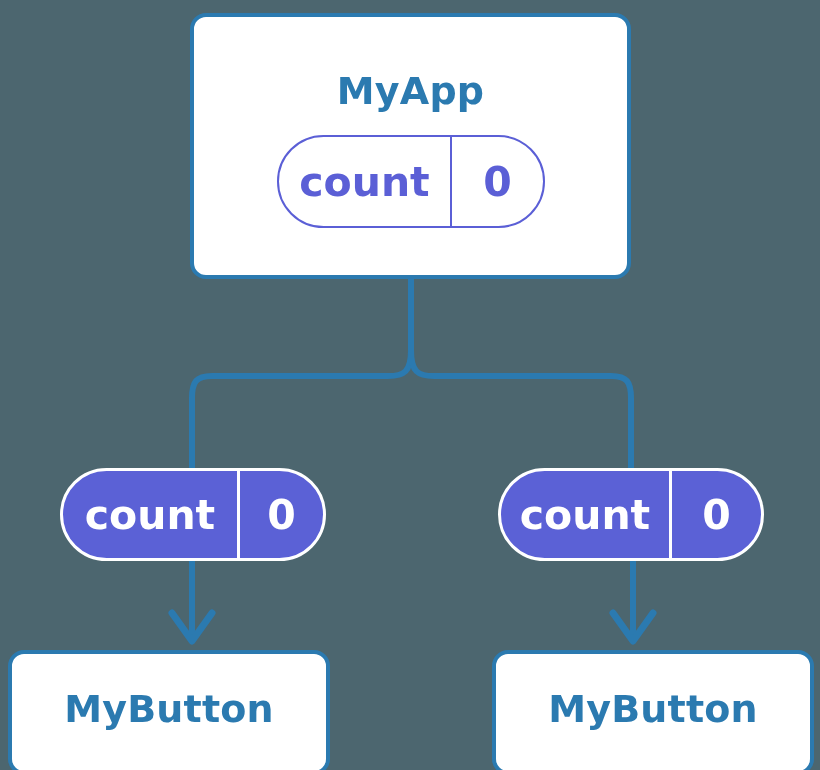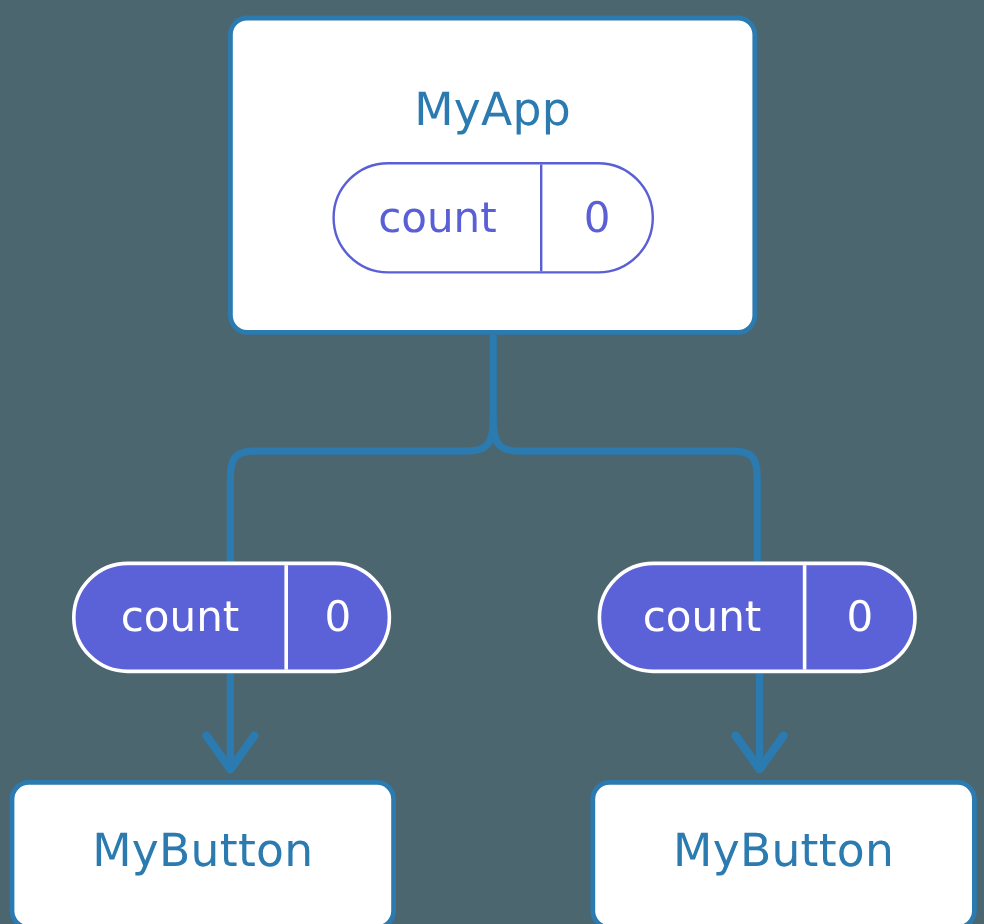--- a/index.html
+++ b/index.html
@@ -11,20 +11,21 @@
     height: 770px;
     overflow: hidden;
     background: #4c666f;
     font-family: "DejaVu Sans", "Liberation Sans", sans-serif;
   }
   #stage {
     position: relative;
     width: 820px;
     height: 550px;
     background: #4c666f;
+    font-weight: bold;
   }
   #connectors {
     position: absolute;
     left: 0;
     top: 0;
     width: 820px;
     height: 770px;
     pointer-events: none;
   }
 
@@ -61,21 +62,21 @@
     display: flex;
     align-items: stretch;
     box-sizing: border-box;
     border-radius: 999px;
   }
   .state-pill .pill-key,
   .state-pill .pill-val {
     display: flex;
     align-items: center;
     justify-content: center;
-    font-size: 35px;
+    font-size: 41px;
     box-sizing: border-box;
   }
 
   .state-pill.outline {
     background: #ffffff;
     border: 2px solid #5b5fd6;
   }
   .state-pill.outline .pill-key {
     color: #5b5fd6;
     border-right: 2px solid #5b5fd6;

